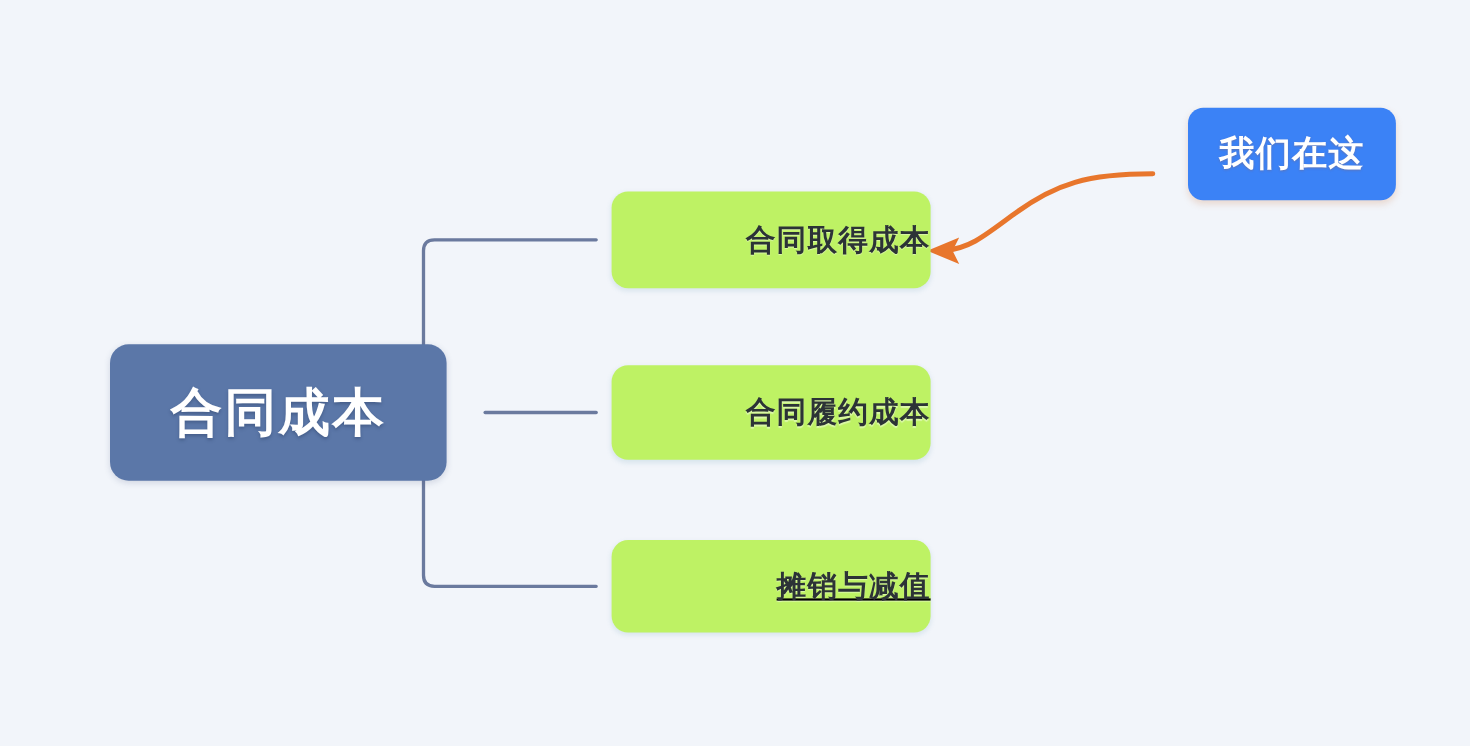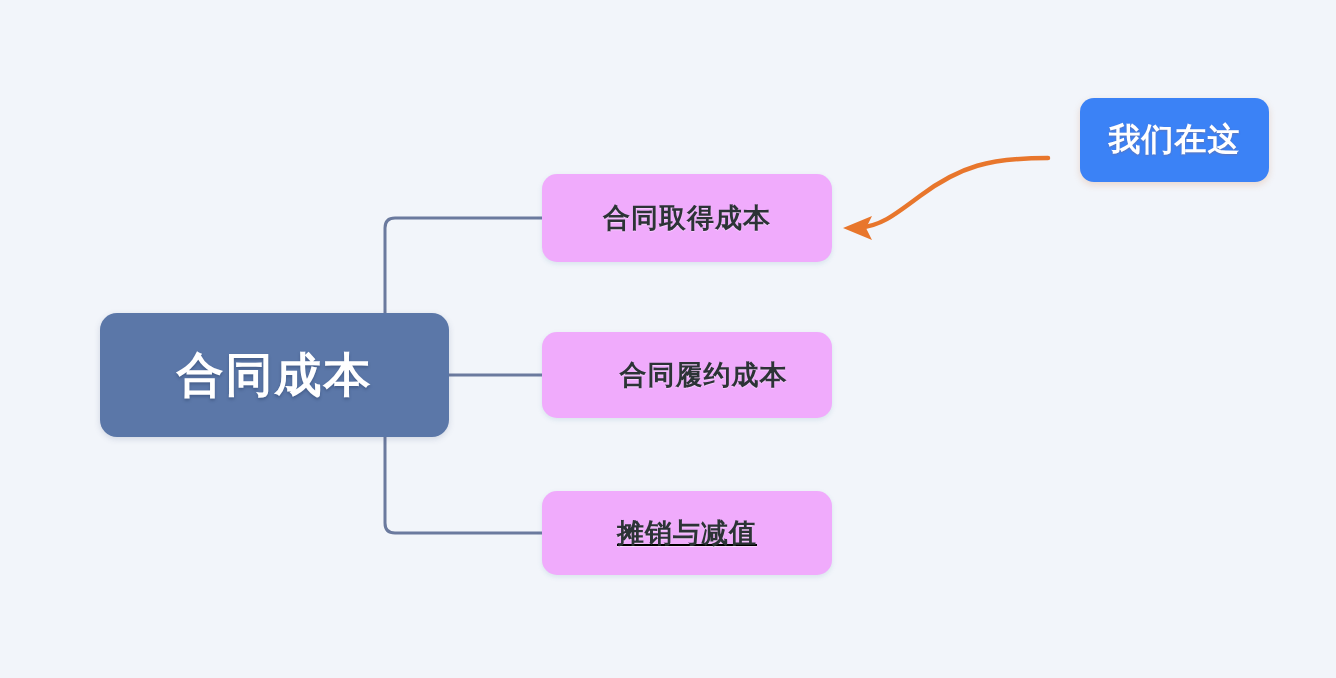--- a/index.html
+++ b/index.html
@@ -31,39 +31,40 @@
     position: absolute;
     display: flex;
     align-items: center;
     justify-content: center;
     box-sizing: border-box;
     text-align: center;
   }
   #root-node {
     left: 100px;
     top: 313px;
-    width: 349px;
+    width: 306px;
     height: 124px;
     background: #5b77a8;
     border-radius: 17px;
     box-shadow: 0 2px 6px rgba(60, 80, 120, 0.18);
   }
   #root-node .node-label {
     color: #ffffff;
     font-size: 47px;
     font-weight: bold;
     letter-spacing: 2px;
     text-shadow: 0 2px 3px rgba(30, 45, 80, 0.35);
   }
   .child-node {
-    left: 542px;
+    left: 556px;
     width: 290px;
-    background: #f0abfc;
+    background: #bef264;
     border-radius: 15px;
     box-shadow: 0 2px 5px rgba(80, 140, 165, 0.16);
+    justify-content: flex-end;
   }
   #child-node-1 { top: 174px; height: 88px; }
   #child-node-2 { top: 332px; height: 86px; padding-left: 33px; }
   #child-node-3 { top: 491px; height: 84px; text-decoration: underline; }
   .child-node .node-label {
     color: #2c3336;
     font-size: 27px;
     font-weight: bold;
     letter-spacing: 1px;
     text-shadow: 0 1px 1px rgba(255, 255, 255, 0.45);

